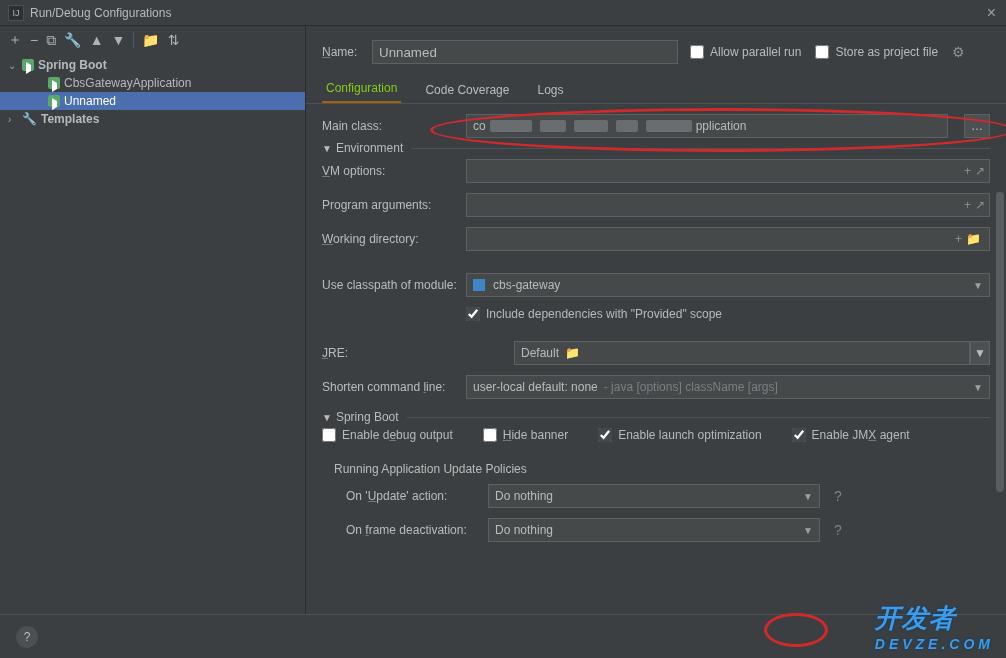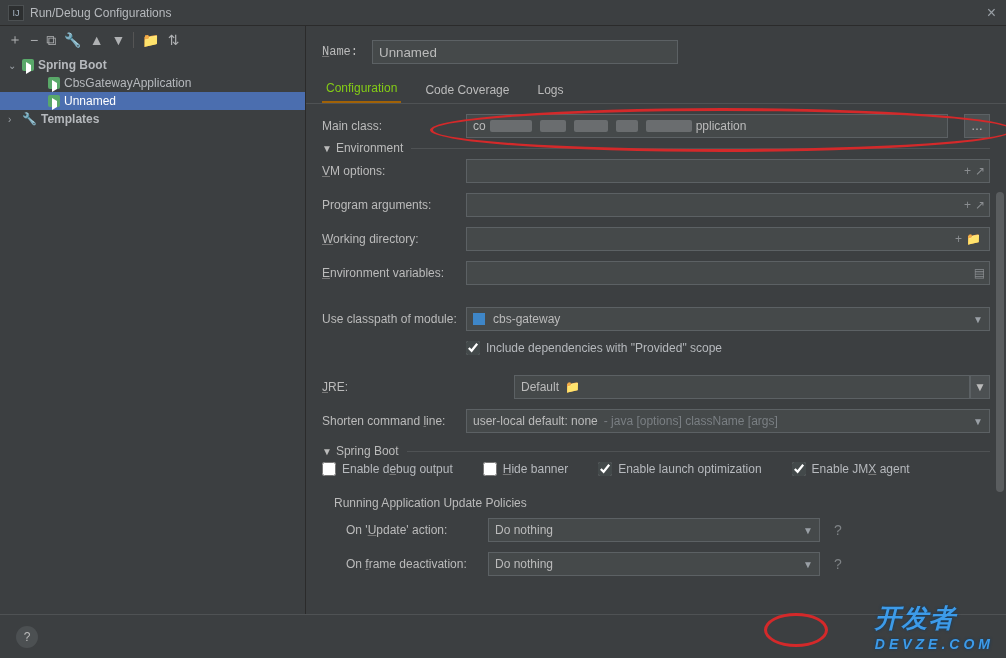--- a/index.html
+++ b/index.html
@@ -66,21 +66,21 @@
     background: #3c3f41;
     overflow: hidden;
     display: flex;
     flex-direction: column;
     position: relative;
   }
   .name-row {
     display: flex; align-items: center; gap: 12px;
     padding: 14px 16px 10px 16px;
   }
-  .lbl { color: #bbbbbb; min-width: 38px; font-family: Liberation Mono, monospace; }
+  .lbl { color: #bbbbbb; min-width: 38px; }
   .underline { text-decoration: underline; text-decoration-color: #777; }
   .text-input {
     flex: 1; height: 24px;
     background: #45494a;
     border: 1px solid #5c6164;
     color: #bbbbbb;
     padding: 0 6px;
     outline: none;
   }
   .right-controls { display: flex; align-items: center; gap: 14px; color:#bbbbbb; }
@@ -236,20 +236,31 @@
         <span class="wrench-icon">🔧</span>
         <b>Templates</b>
       </div>
     </div>
   </div>
 
   <div class="main">
     <div class="name-row">
       <span class="lbl"><span class="underline">N</span>ame:</span>
       <input class="text-input" style="max-width: 306px;" value="Unnamed">
+      <div class="right-controls">
+        <label>
+          <input type="checkbox" style="">
+            <span>Allow parallel run</span>
+        </label>
+        <label>
+          <input type="checkbox" style="">
+            <span>Store as project file</span>
+        </label>
+        <span class="gear">⚙</span>
+      </div>
     </div>
 
     <div class="tabs">
       <div class="tab active">Configuration</div>
       <div class="tab">Code Coverage</div>
       <div class="tab">Logs</div>
     </div>
 
     <div class="form-area">
       <div class="form-row">
@@ -296,30 +307,20 @@
           </div>
             </div>
         </div>
         <div class="form-row">
           <div class="flabel"><span class="underline">W</span>orking directory:</div>
           <div class="fval">
               <div class="field">
             <span class="suffix">
                   <span>+</span>
                   <span class="folder-ic">📁</span>
-                </span>
-          </div>
-            </div>
-        </div>
-        <div class="form-row">
-          <div class="flabel"><span class="underline">E</span>nvironment variables:</div>
-          <div class="fval">
-              <div class="field">
-            <span class="suffix">
-                  <span>▤</span>
                 </span>
           </div>
             </div>
         </div>
 
         <div style="height:12px"></div>
         <div class="form-row">
           <div class="flabel">Use classpath of module:</div>
           <div class="fval">
               <div class="select">

